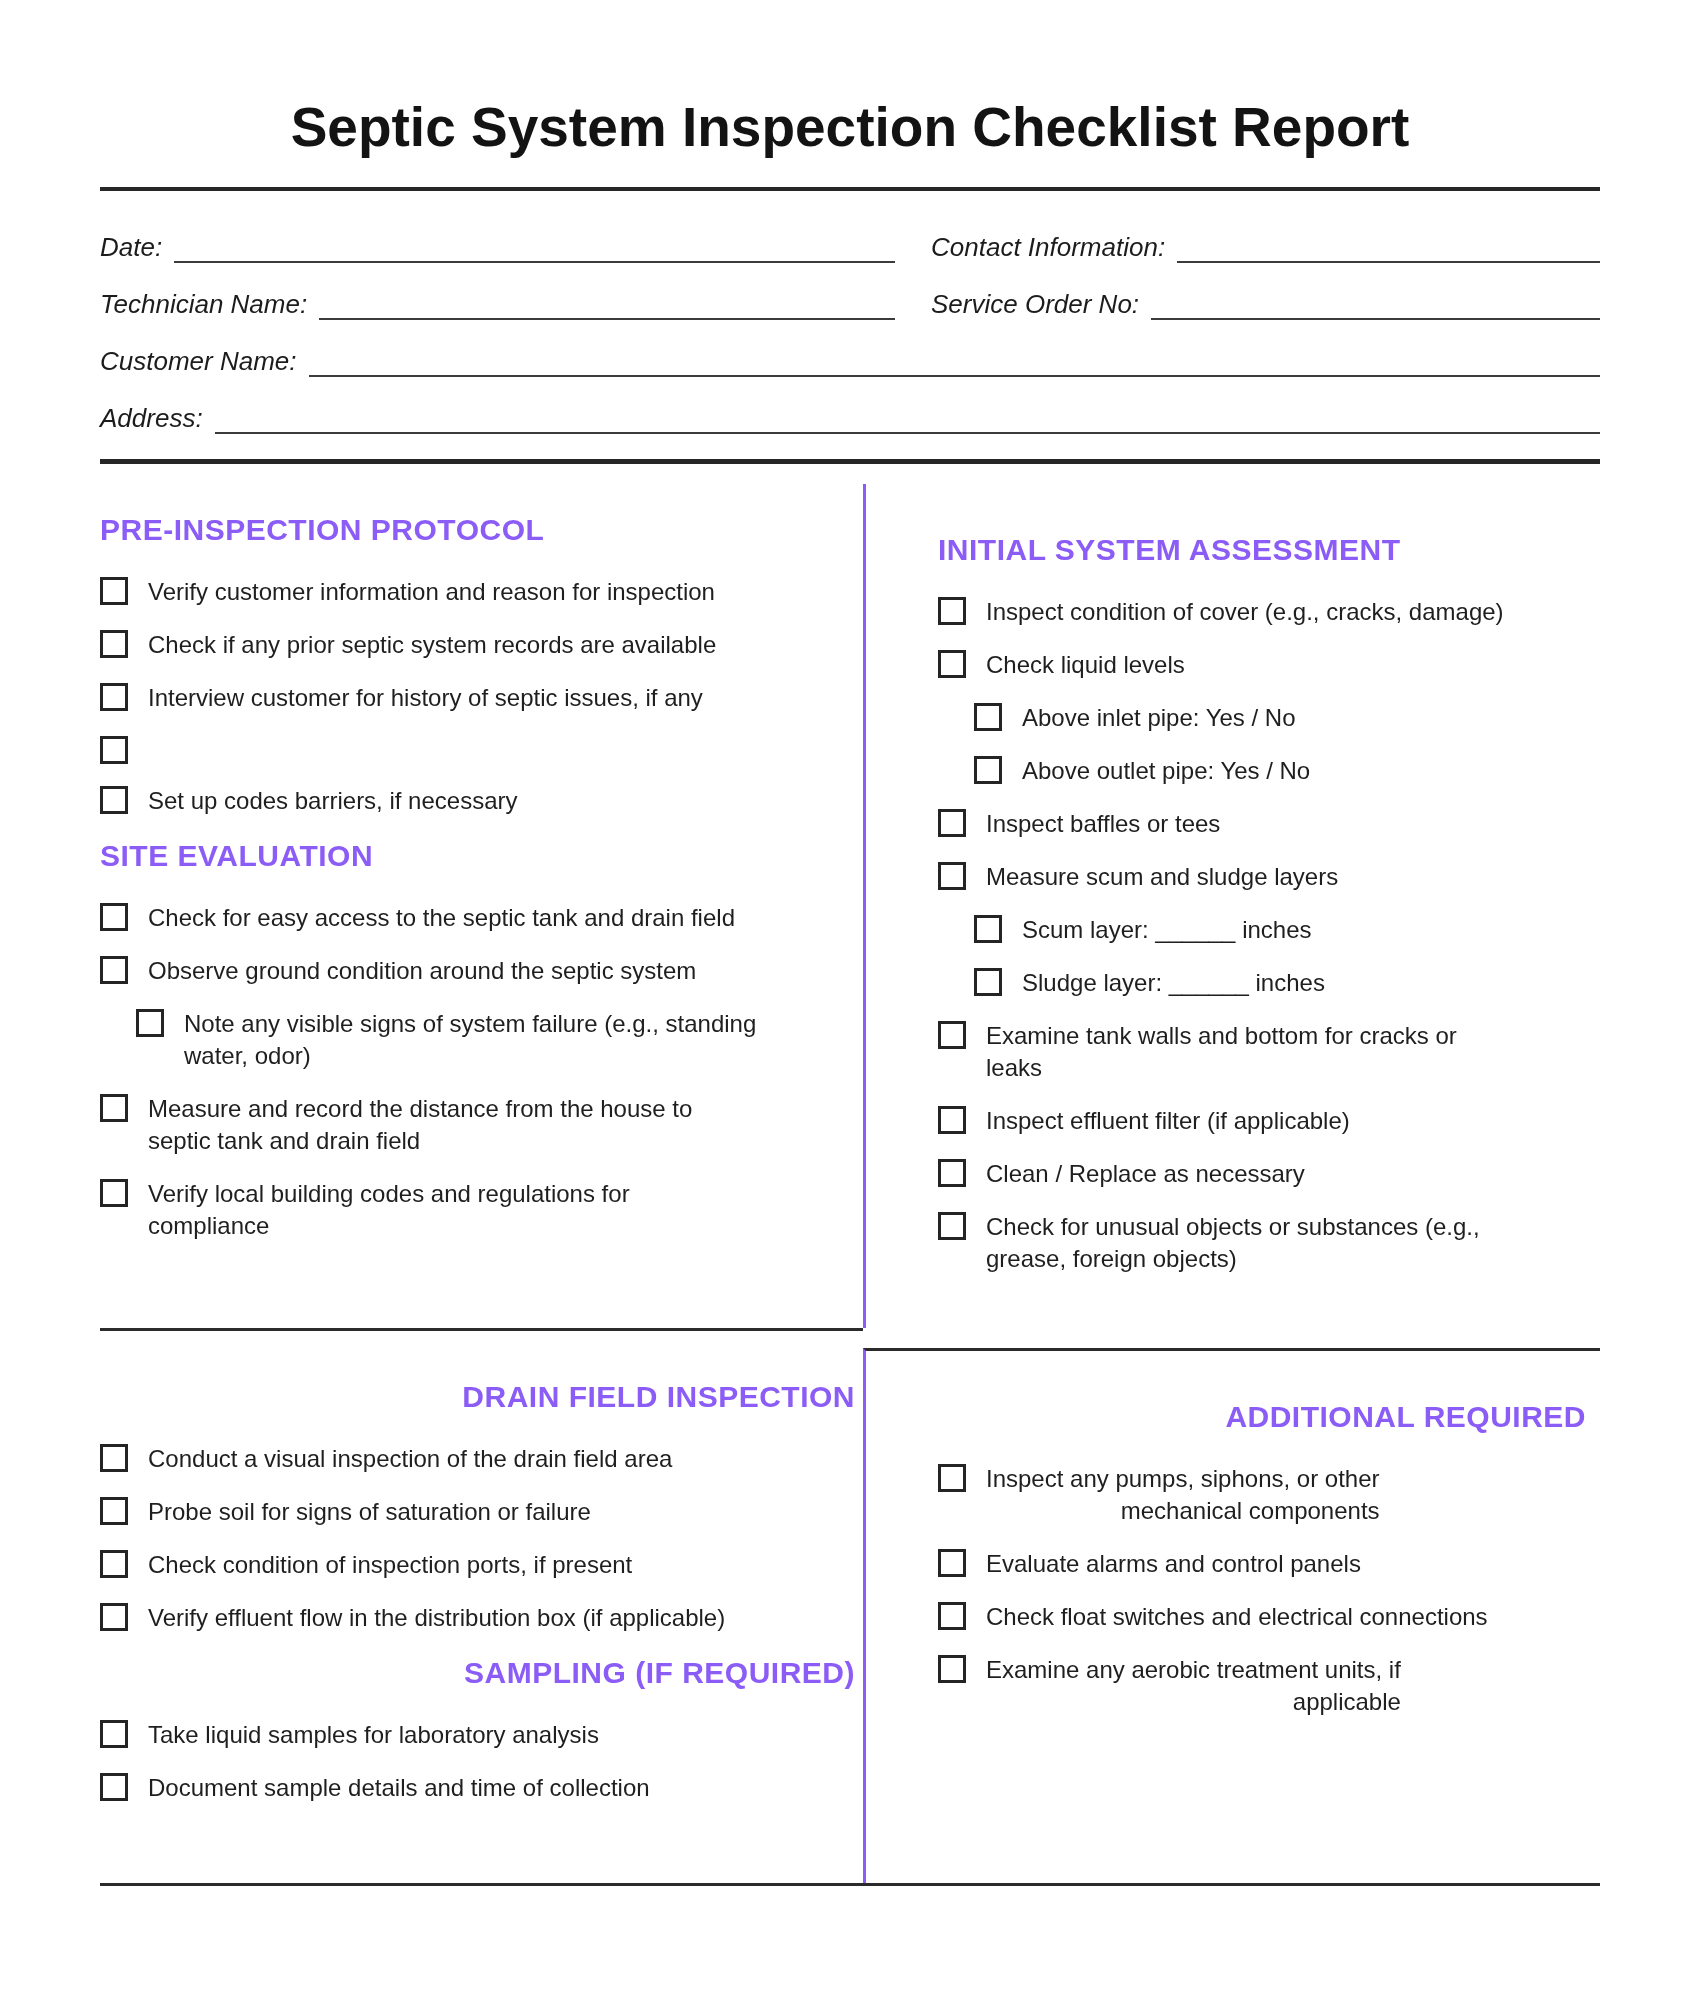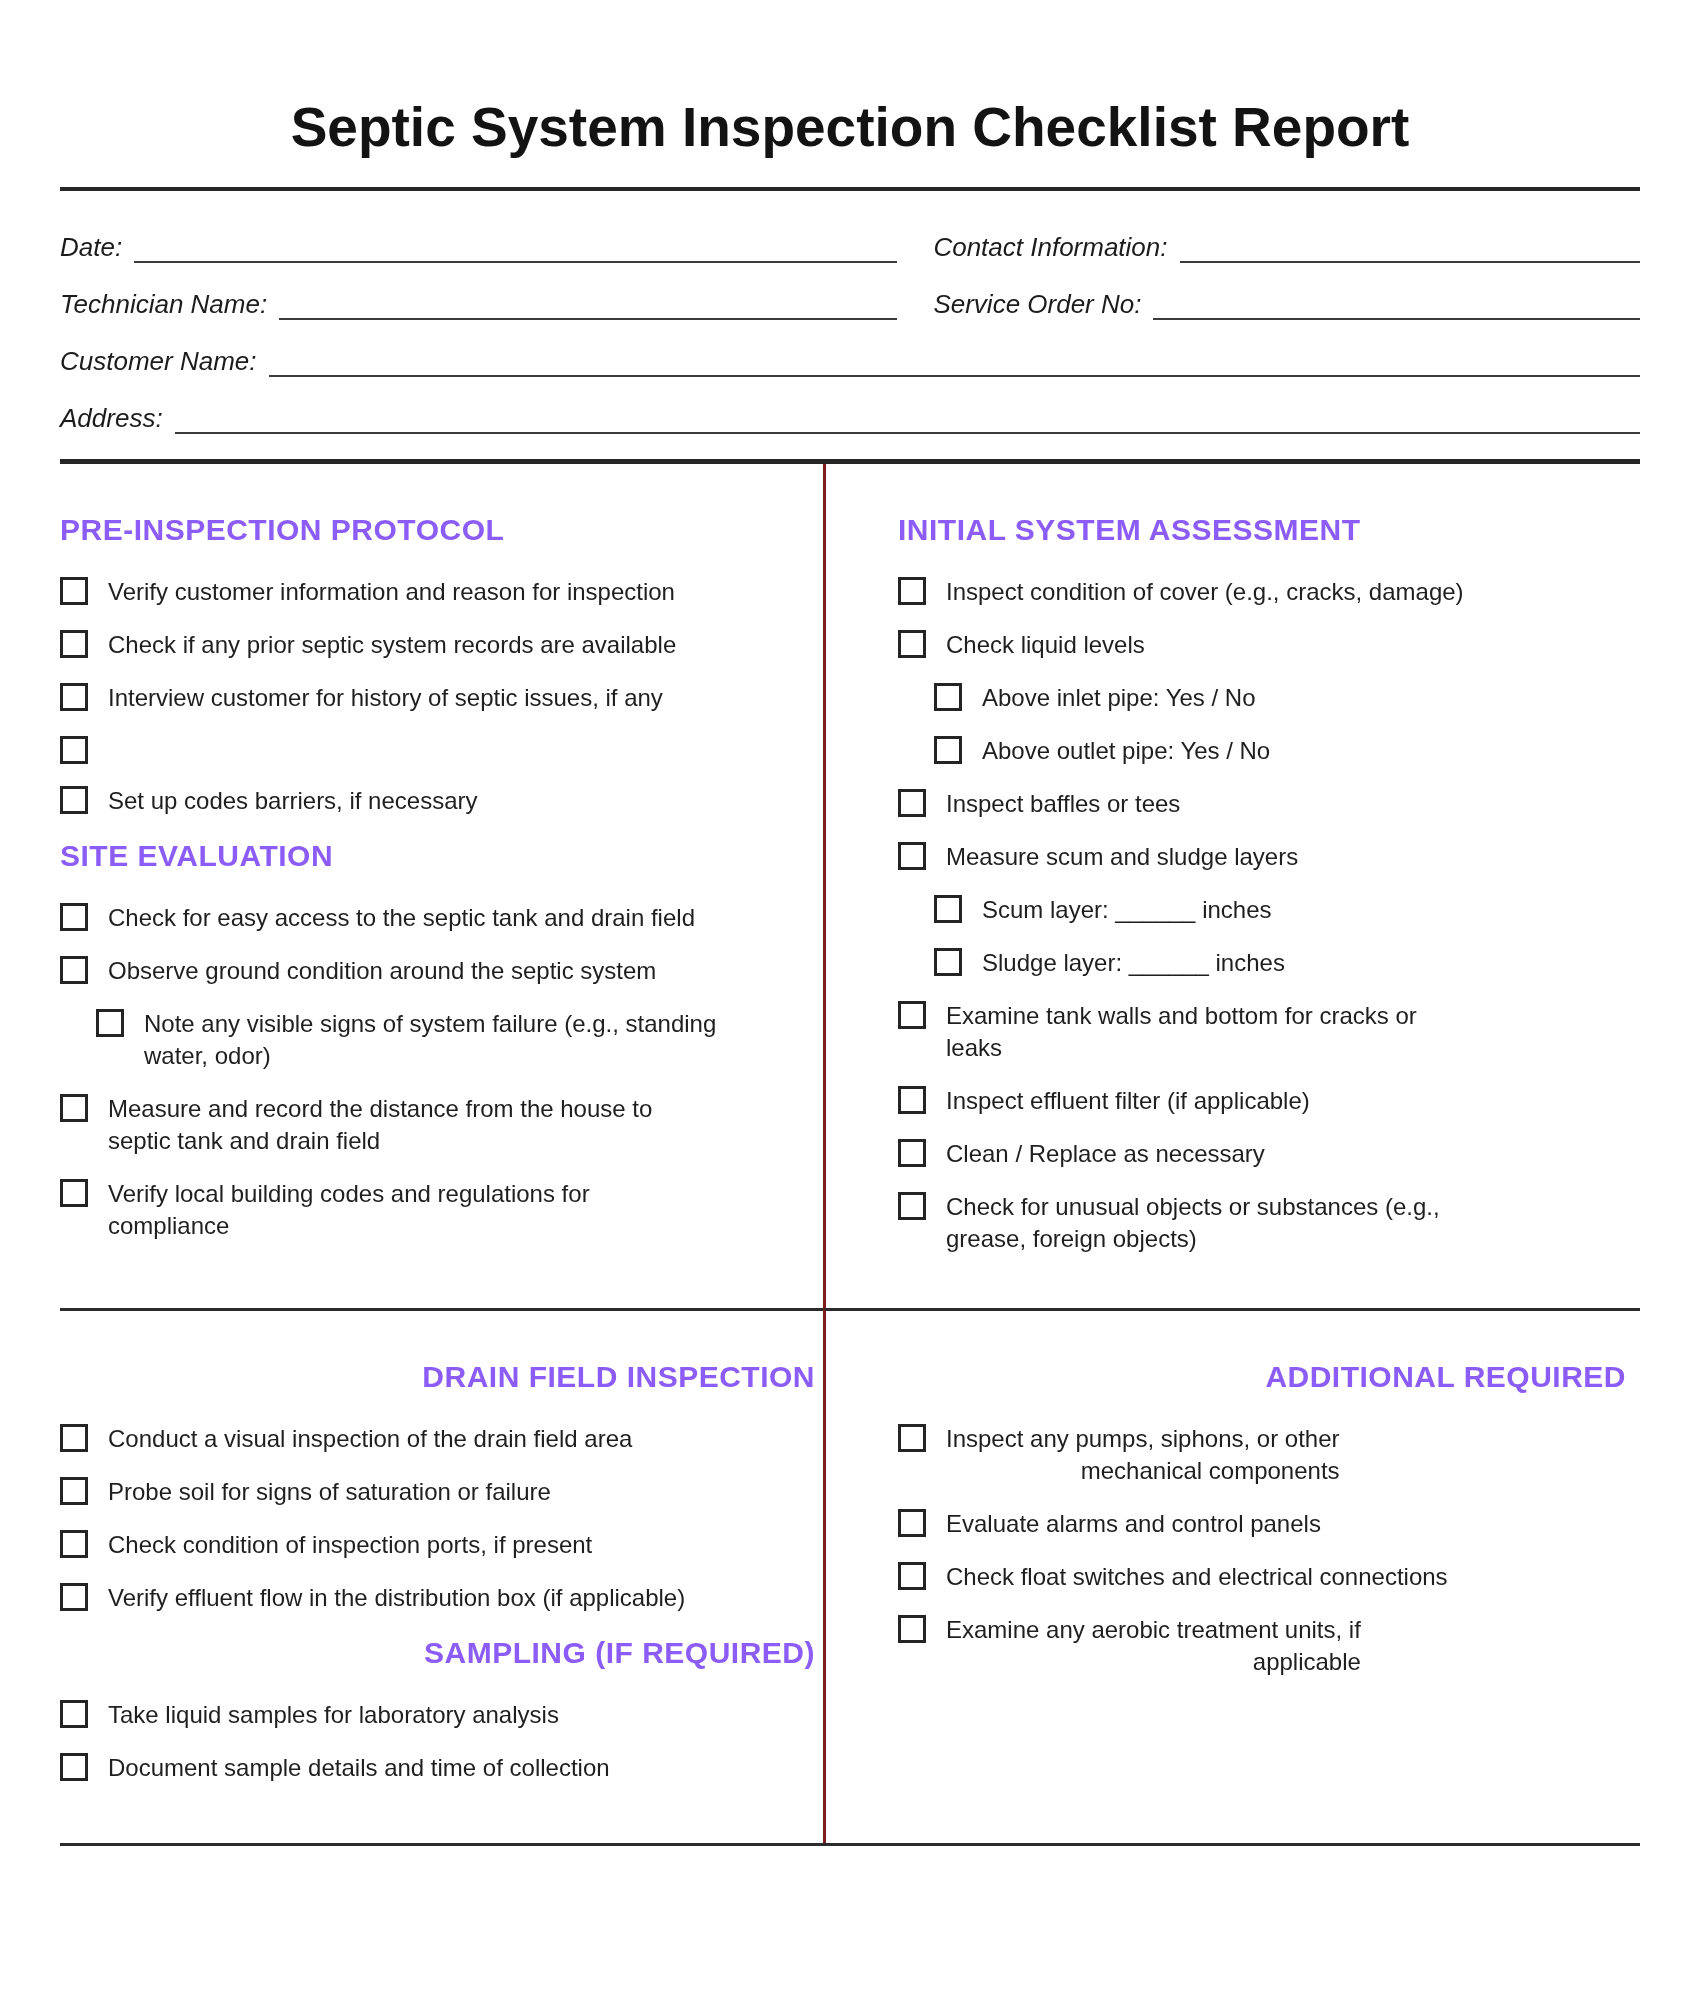--- a/index.html
+++ b/index.html
@@ -1,21 +1,21 @@
 <!DOCTYPE html>
 <html><head>
 <meta charset="utf-8">
 <style>
   * { box-sizing: border-box; }
   html, body { margin: 0; padding: 0; background: #ffffff; }
   .page {
     position: relative;
     width: 1700px;
     height: 2012px;
-    padding: 0 60px;
+    padding: 0 100px;
     background: #ffffff;
     font-family: "Liberation Sans", "DejaVu Sans", sans-serif;
     color: #1c1c1c;
   }
   
   .title {
     margin: 0;
     padding-top: 94px;
     text-align: center;
     font-size: 55px;
@@ -51,21 +51,21 @@
     line-height: 30px;
   }
   
   .grid {
     display: grid;
     grid-template-columns: 763px 1fr;
     border-top: 5px solid #262626;
     border-bottom: 3px solid #2b2b2b;
   }
   .cell { padding: 48px 8px 20px 0; }
-  .cell.rightcol { border-left: 3px solid #7f1d1d; padding-left: 72px; padding-right: 14px; }
+  .cell.rightcol { border-left: 3px solid #8b5cf6; padding-left: 72px; padding-right: 14px; margin-top: 20px; }
   .cell.row1 { min-height: 844px; }
   .cell.row2 { min-height: 535px; border-top: 3px solid #2b2b2b; text-align: right; }
   .sec-title {
     margin: 0 0 28px 0;
     font-size: 30px;
     line-height: 36px;
     font-weight: bold;
     letter-spacing: 0.5px;
     color: #8b5cf6;
   }

